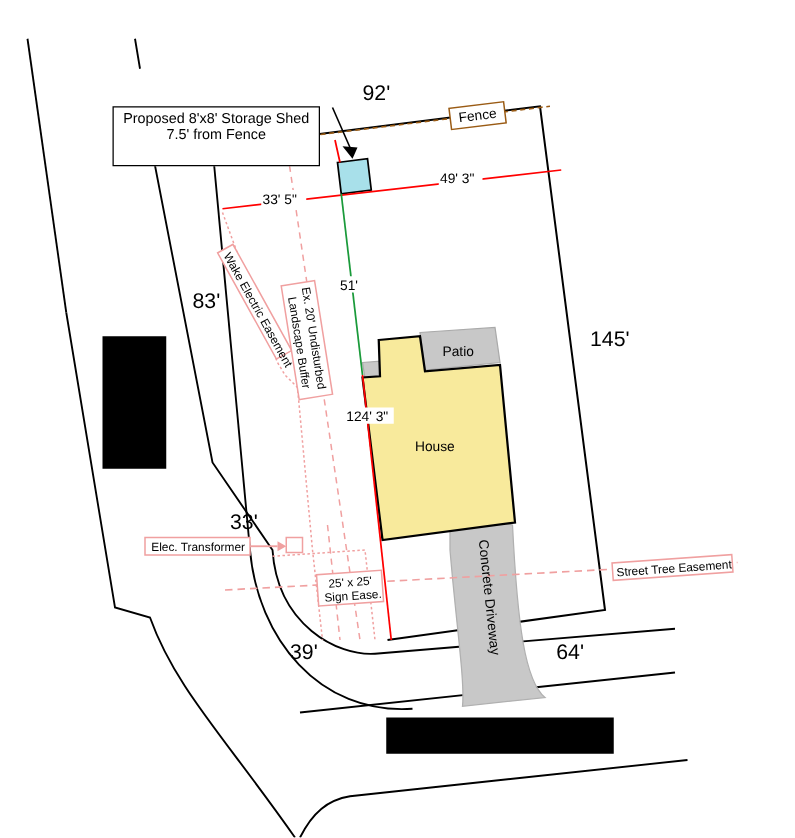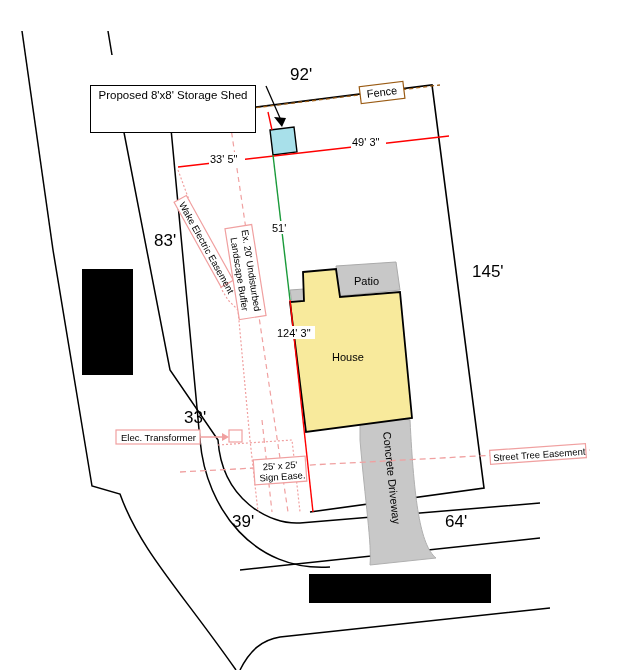--- a/index.html
+++ b/index.html
@@ -112,13 +112,14 @@
   </g>
 
   <g transform="rotate(-4 538 454)">
     <rect x="490" y="447" width="96" height="14" fill="#fff" stroke="#f0a0a0" stroke-width="1.2"></rect>
     <text class="lbl ease" x="493" y="458">Street Tree Easement</text>
   </g>
 </svg>
 
 <div class="callout">
   <div>Proposed 8'x8' Storage Shed</div>
+  <div>7.5' from Fence</div>
 </div>
 
 </body></html>

